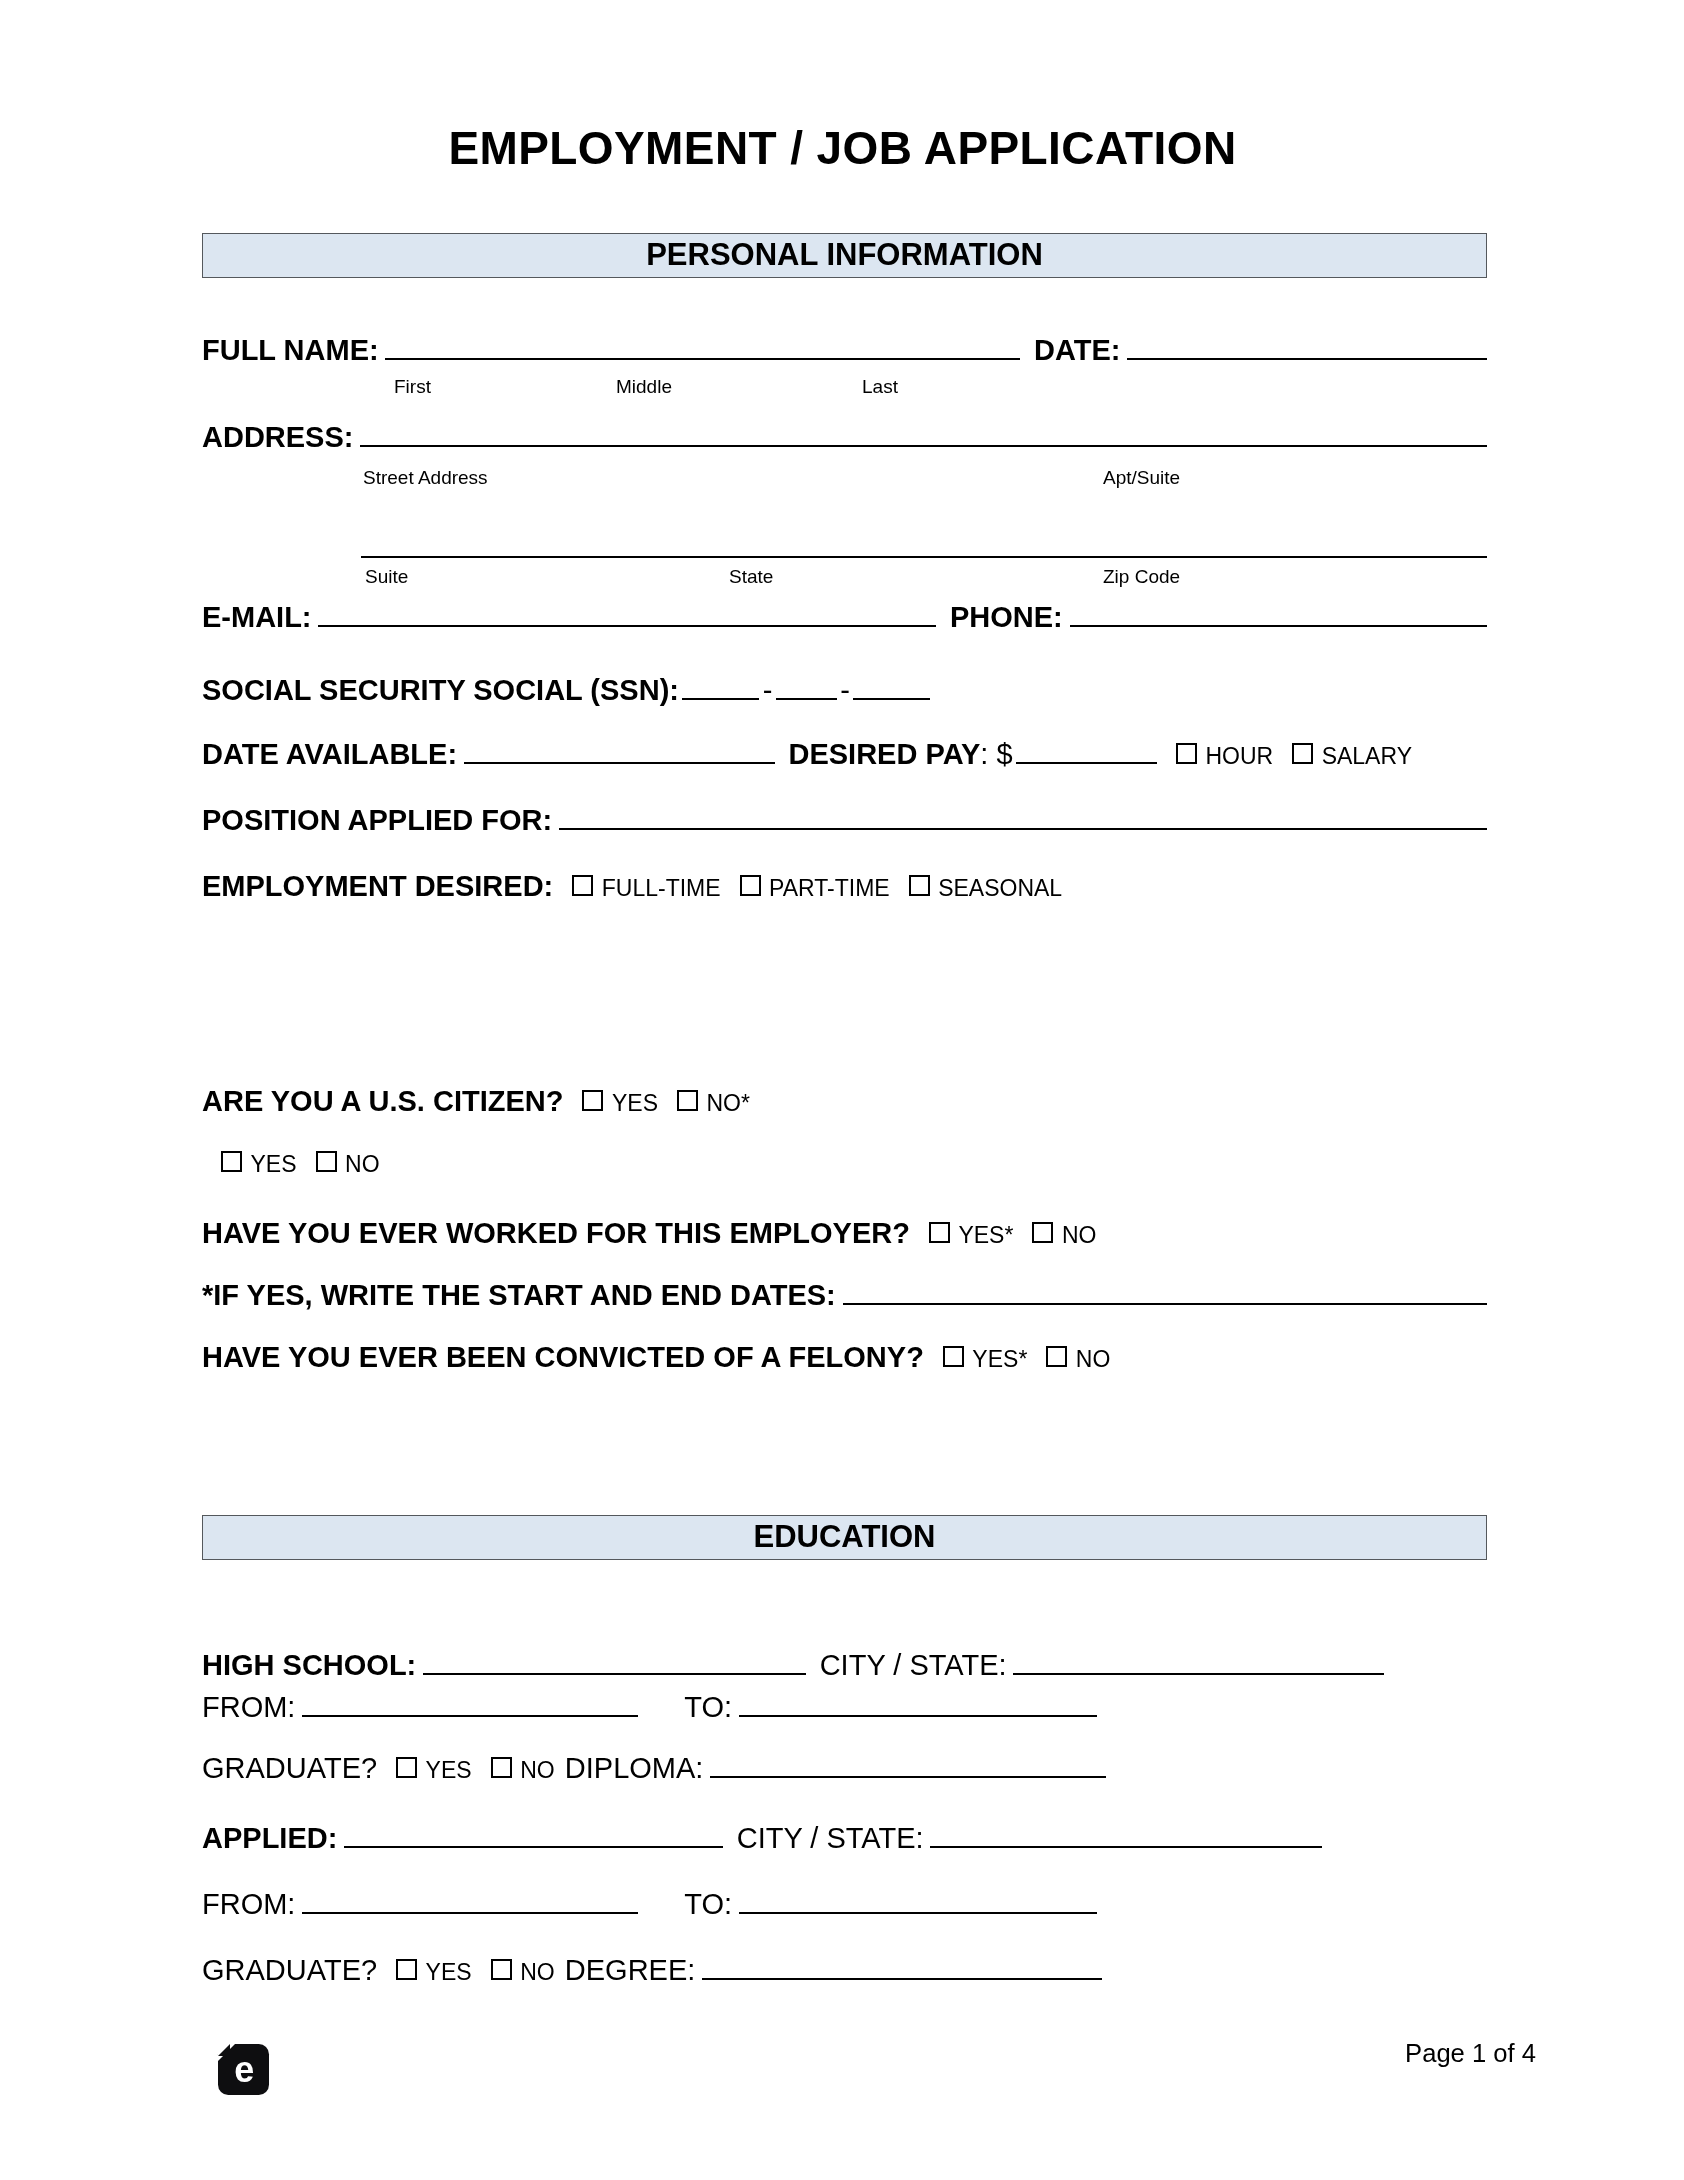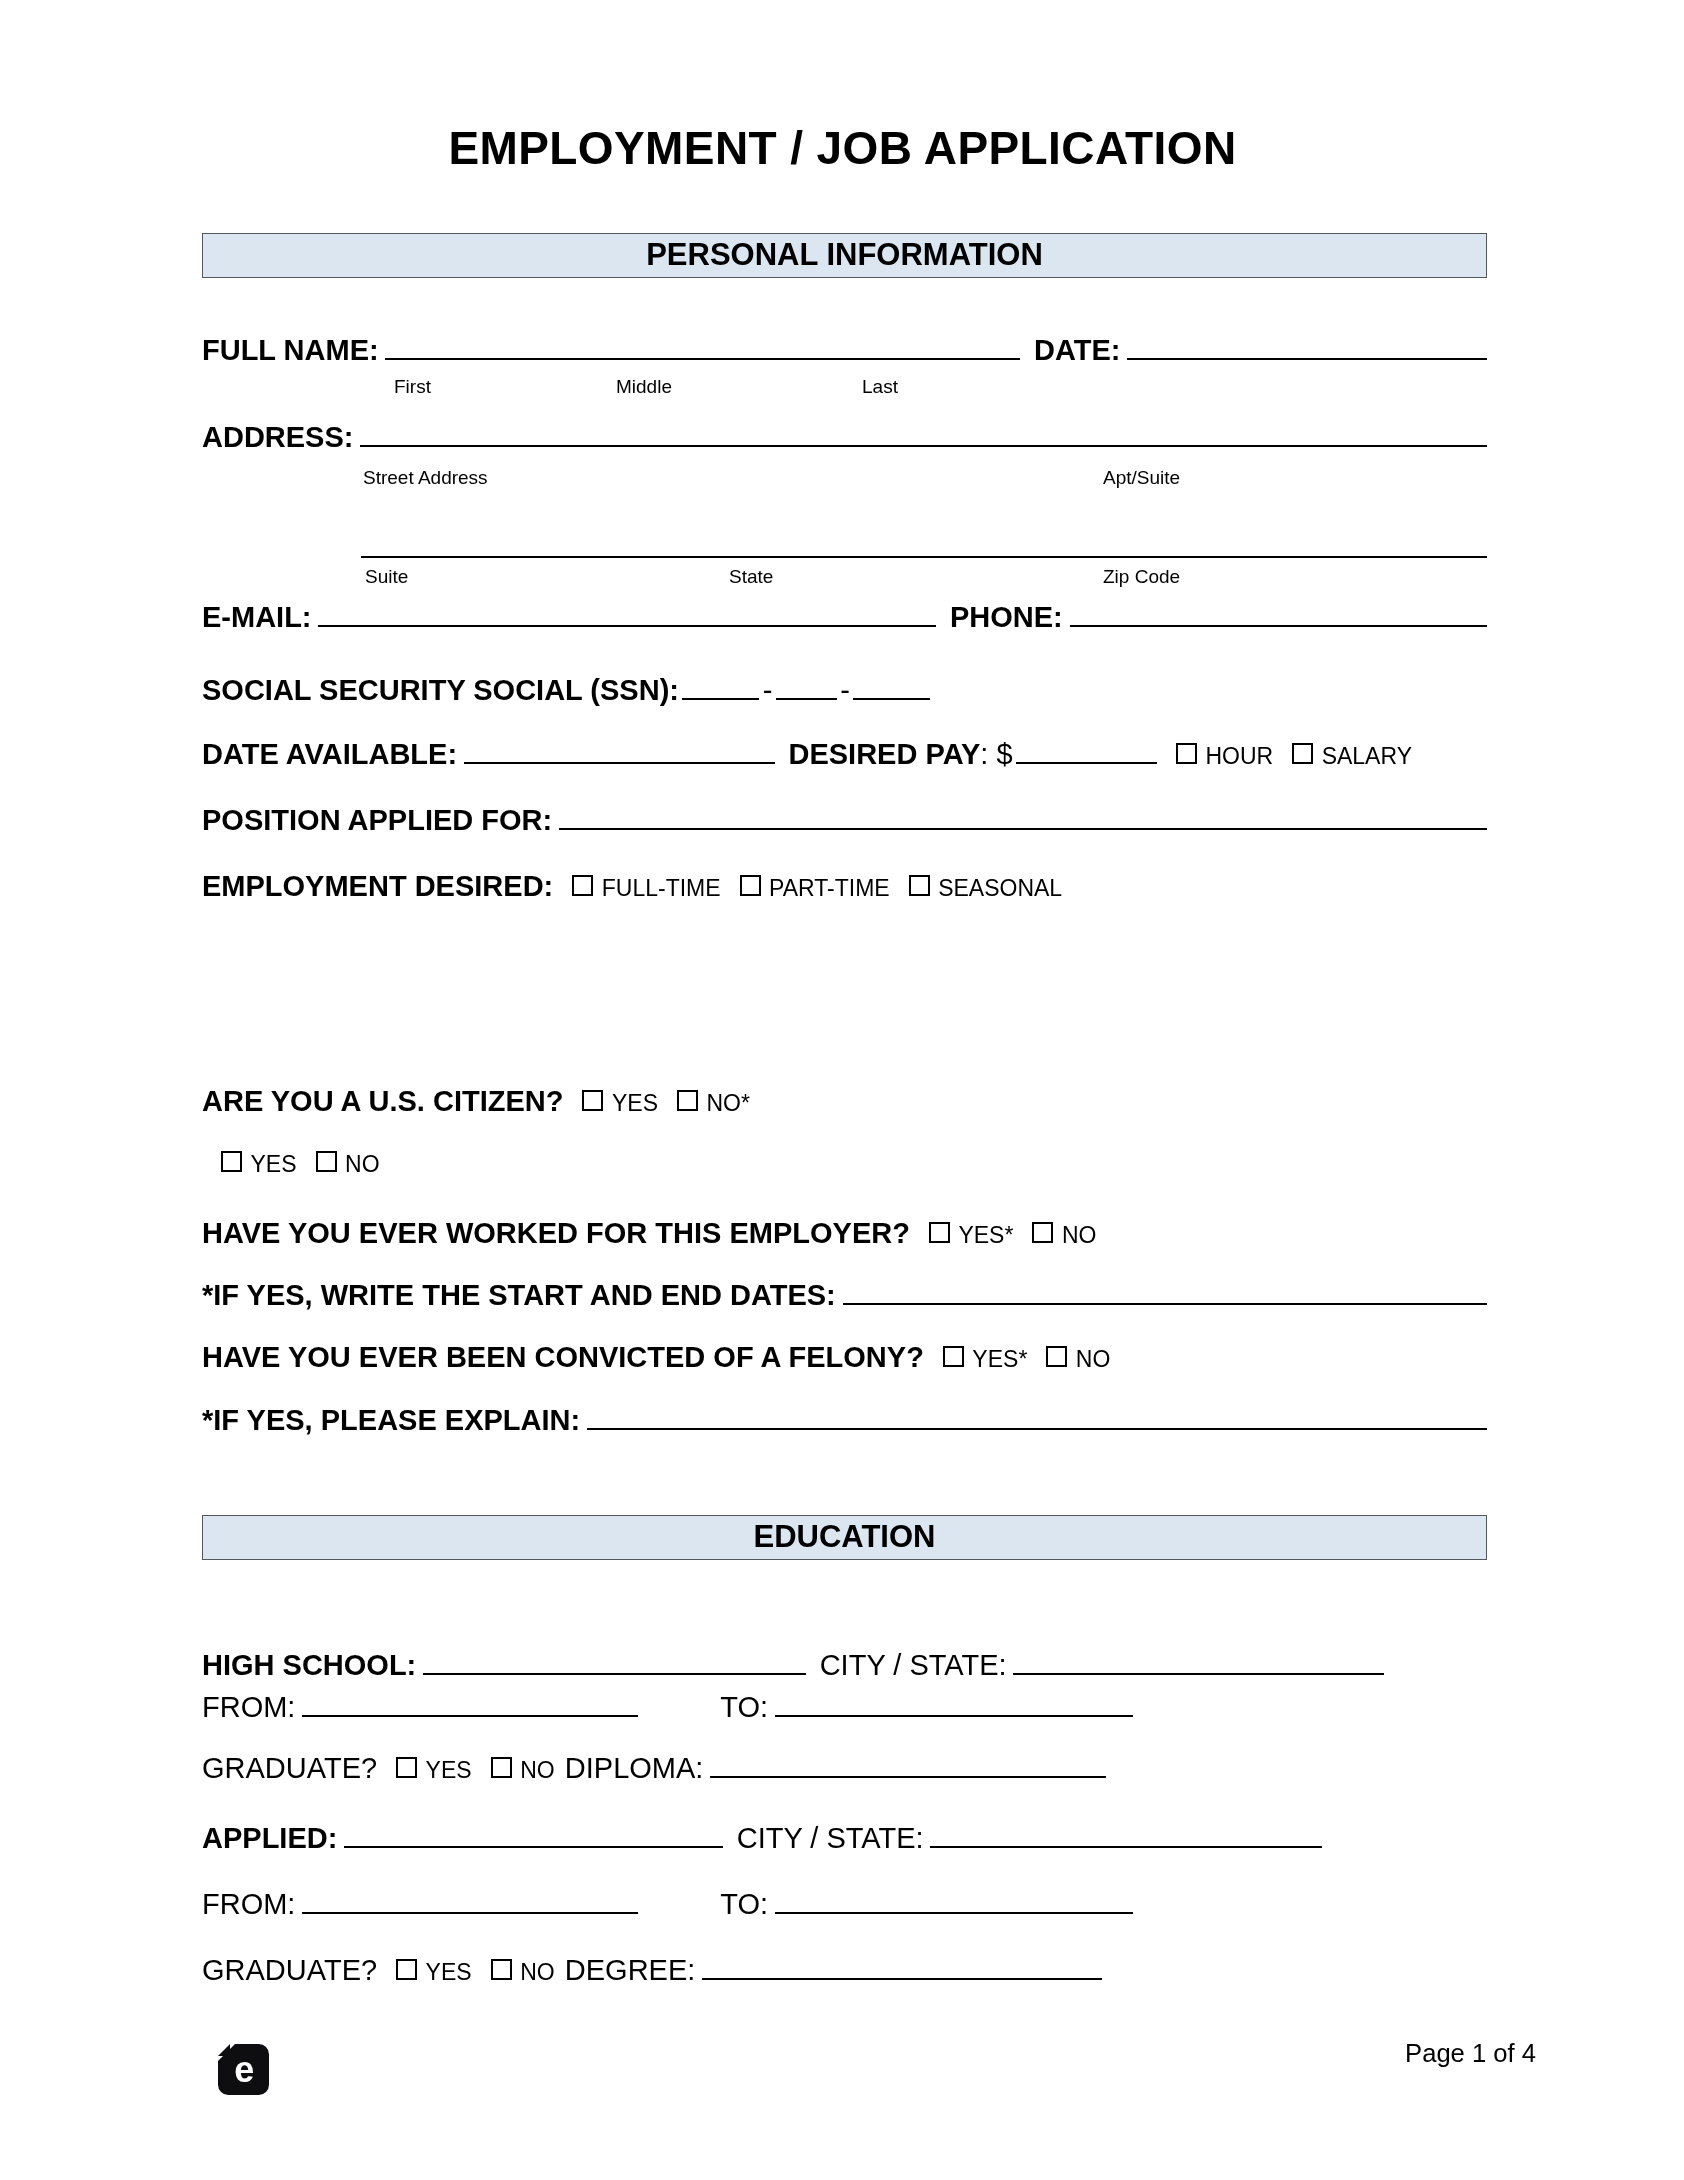--- a/index.html
+++ b/index.html
@@ -23,21 +23,21 @@
   .lbl  { font-size:29px; font-weight:bold; flex:0 0 auto; }
   .rlbl { font-size:29px; font-weight:normal; flex:0 0 auto; }
   .line {
     flex:0 0 auto; height:8.5px; margin-left:6.8px; margin-bottom:-5.1px;
     border-bottom:2.1px solid var(--line-color,#000);
   }
   .line.fill { flex:1 1 auto; }
   .ml4 { margin-left:3.4px; }
   .g12 { margin-left:10.2px; }
   .g16 { margin-left:13.6px; }
-  .g60 { margin-left:82px; }
+  .g60 { margin-left:46px; }
   .cb {
     flex:0 0 auto; width:17px; height:17px; margin:0 8.5px -2.6px 19px;
     border:2.1px solid var(--line-color,#000); background:#fff;
   }
   .cbl { font-size:23px; flex:0 0 auto; }
   .subrow { position:absolute; left:202px; width:1285px; height:24px; }
   .sub { position:absolute; top:0; font-size:19px; }
   .linebar { position:absolute; height:0; border-bottom:2.1px solid var(--line-color,#000); }
   .pagenum { position:absolute; top:2039px; right:149px; font-size:25.6px; }
   .logo {
@@ -168,24 +168,20 @@
   </div>
 
   <div class="row" style="top:1342px">
     <span class="lbl">HAVE YOU EVER BEEN CONVICTED OF A FELONY?</span>
     <span class="cb"></span>
     <span class="cbl">YES*</span>
     <span class="cb"></span>
     <span class="cbl">NO</span>
   </div>
 
-  <div class="row" style="top:1405px">
-    <span class="lbl">*IF YES, PLEASE EXPLAIN:</span>
-    <span class="line fill"></span>
-  </div>
 
   <div class="sechead" style="top:1515px">EDUCATION</div>
 
   <div class="row" style="top:1650px">
     <span class="lbl">HIGH SCHOOL:</span>
     <span class="line" style="width:383px"></span>
     <span class="rlbl g16">CITY / STATE:</span>
     <span class="line" style="width:371px"></span>
   </div>
 

